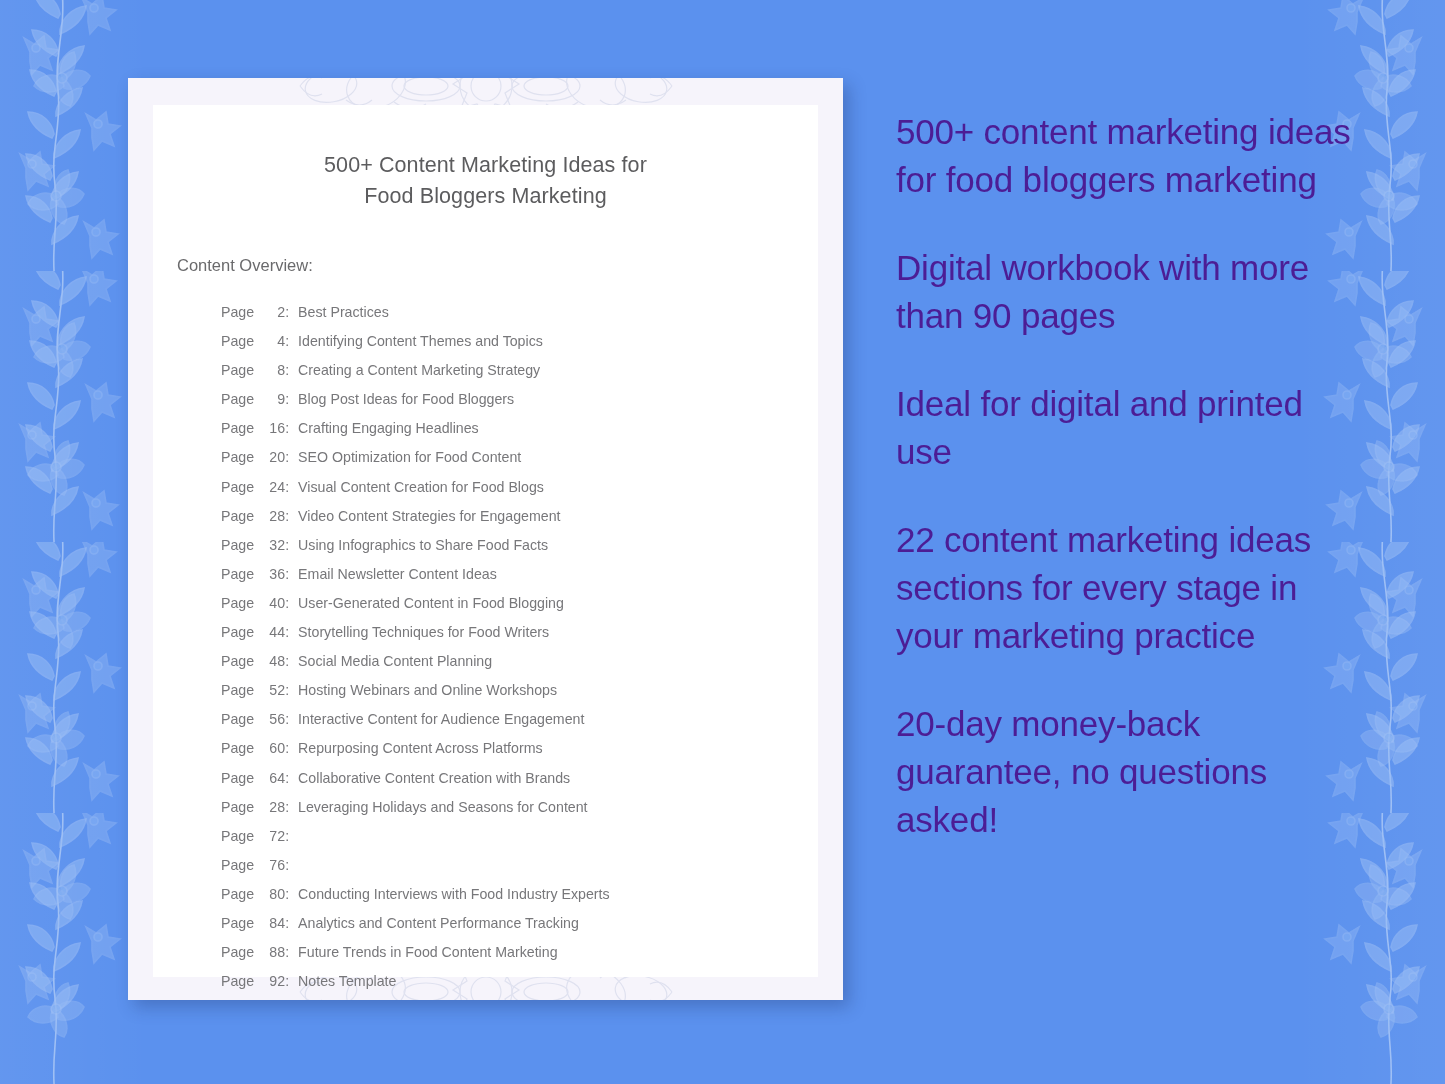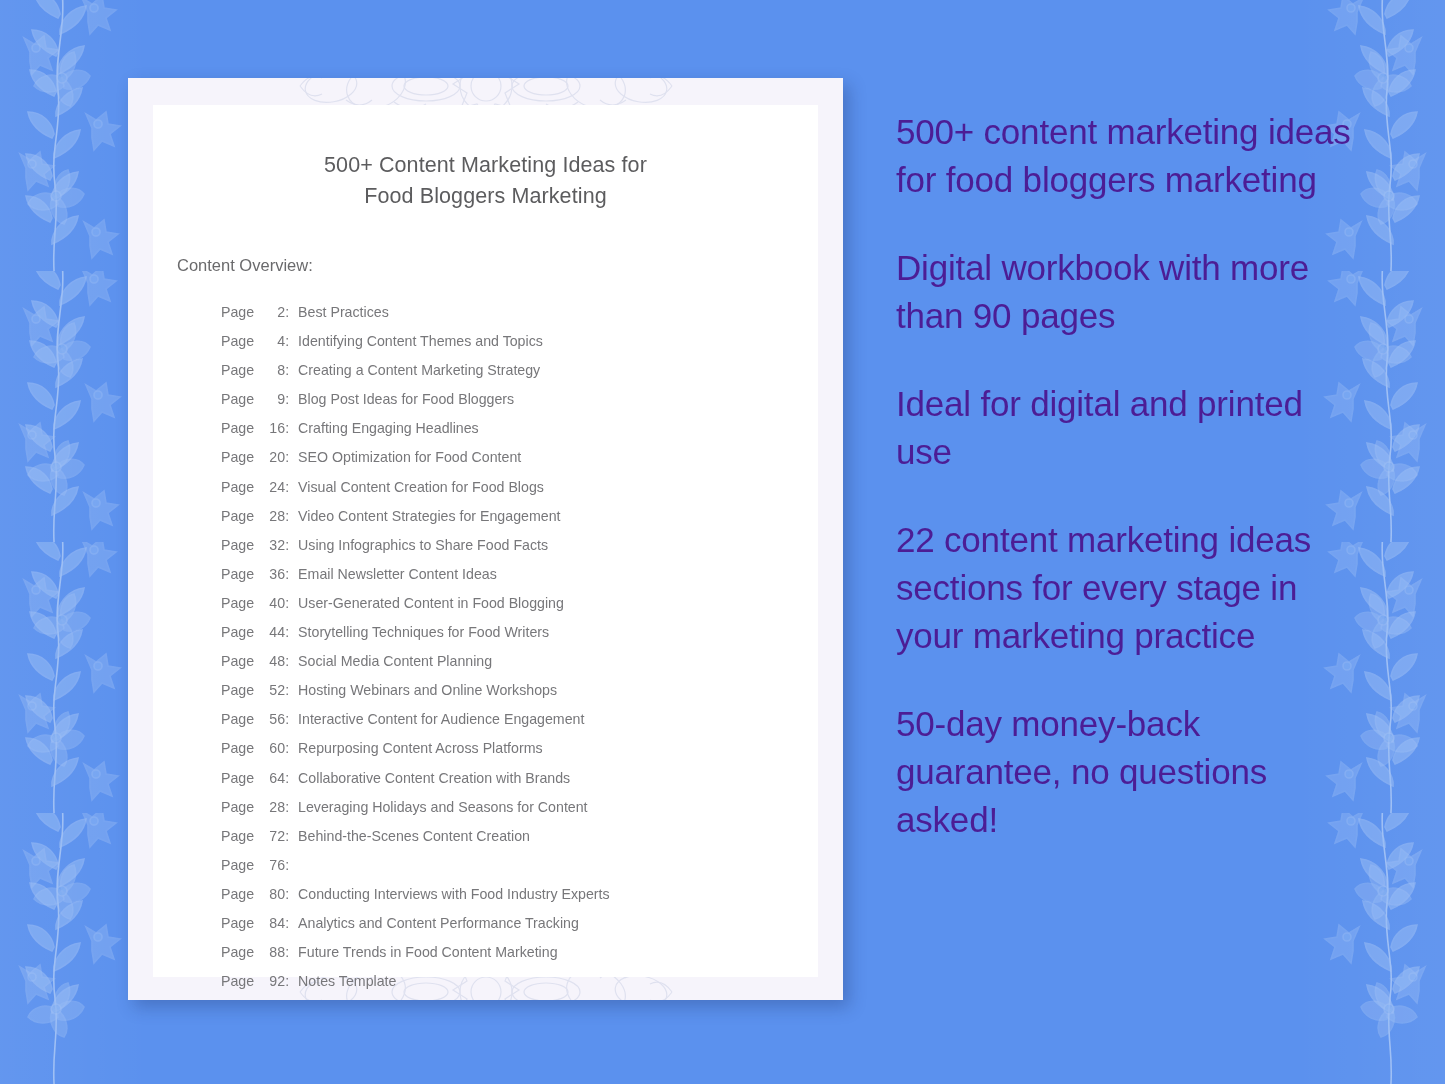--- a/index.html
+++ b/index.html
@@ -695,21 +695,20 @@
         <li>
           <span class="pg-label">Page</span>
           <span class="pg-num">28</span>
           <span class="pg-colon">:</span>
           <span class="pg-title">Leveraging Holidays and Seasons for Content</span>
         </li>
         <li>
           <span class="pg-label">Page</span>
           <span class="pg-num">72</span>
           <span class="pg-colon">:</span>
-          <span class="pg-title">Behind-the-Scenes Content Creation</span>
         </li>
         <li>
           <span class="pg-label">Page</span>
           <span class="pg-num">76</span>
           <span class="pg-colon">:</span>
         </li>
         <li>
           <span class="pg-label">Page</span>
           <span class="pg-num">80</span>
           <span class="pg-colon">:</span>
@@ -736,14 +735,14 @@
       </ul>
 
   </div>
 </div>
 
 <div class="promo" id="promo-list">
     <p>500+ content marketing ideas for food bloggers marketing</p>
     <p>Digital workbook with more than 90 pages</p>
     <p>Ideal for digital and printed use</p>
     <p>22 content marketing ideas sections for every stage in your marketing practice</p>
-    <p>50-day money-back guarantee, no questions asked!</p>
+    <p>20-day money-back guarantee, no questions asked!</p>
   </div>
 
 </body></html>

